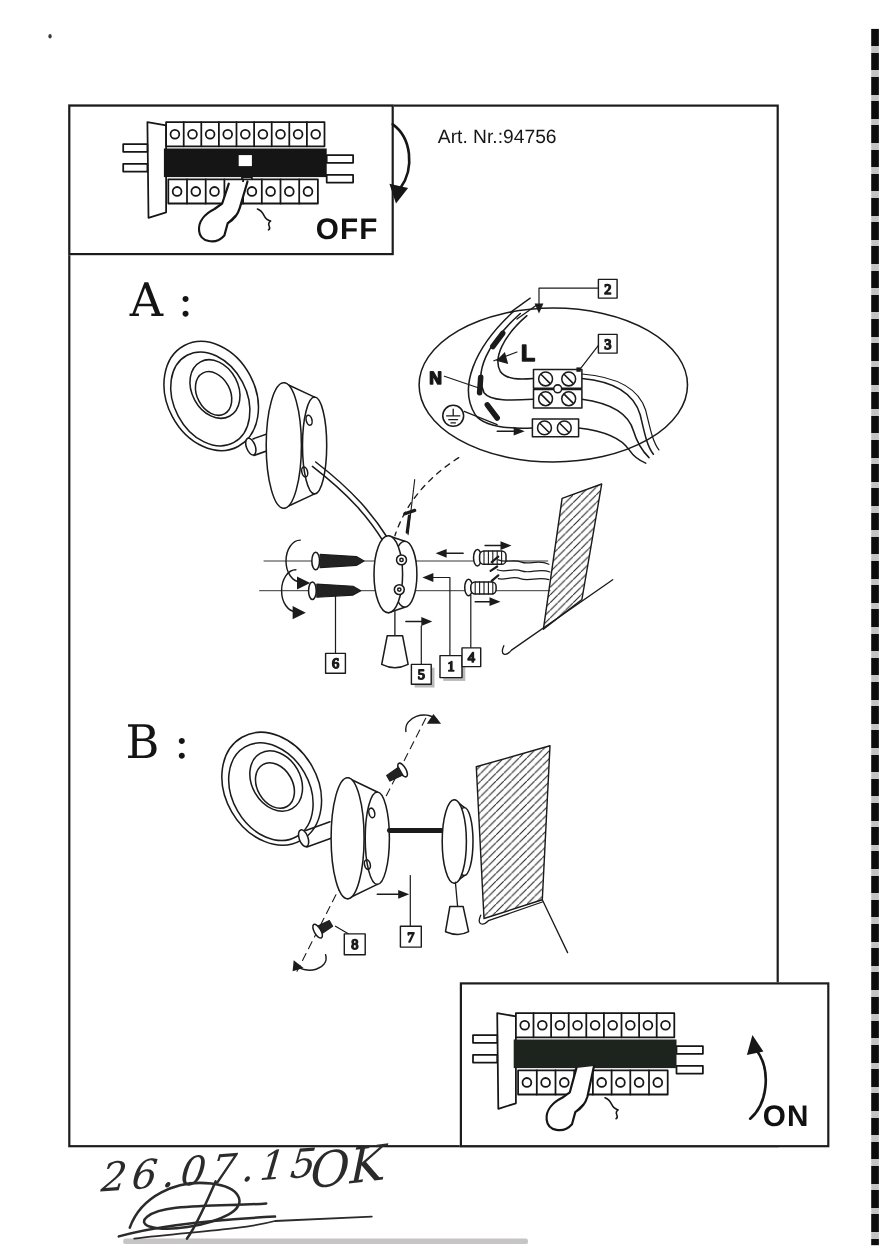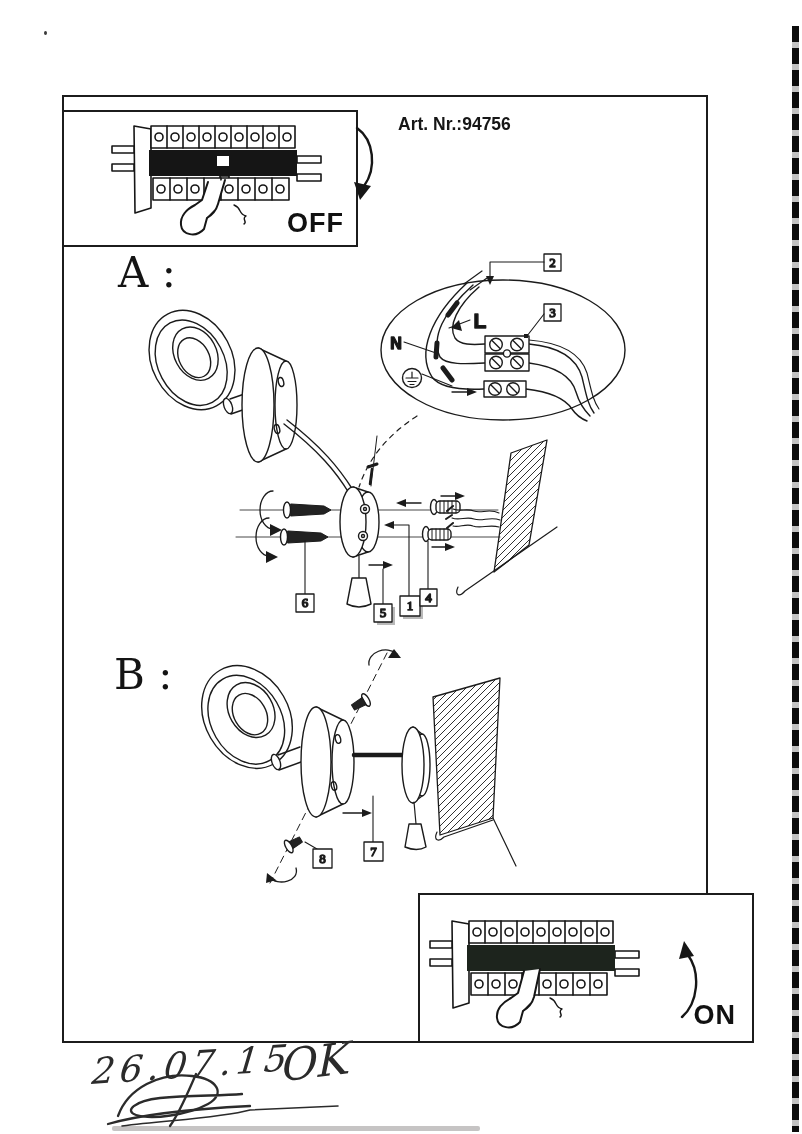--- a/index.html
+++ b/index.html
@@ -1,26 +1,26 @@
 <!DOCTYPE html>
 <html><head>
 <meta charset="utf-8">
 <style>
   html,body{margin:0;padding:0;background:#e8e8e8;}
   .page{position:relative;width:802px;height:1134px;background:#ffffff;overflow:hidden;
         font-family:"Liberation Sans",sans-serif;color:#1b1b1b;}
   .abs{position:absolute;}
   .frame{left:62px;top:95px;width:646px;height:948px;border:2px solid #1c1c1c;box-sizing:border-box;}
   .inset-box{border:2px solid #1c1c1c;box-sizing:border-box;background:#fff;}
-  .off-box{left:62px;top:110px;width:296px;height:137px;padding-left:40px;}
+  .off-box{left:62px;top:95px;width:296px;height:137px;padding-left:40px;}
   .on-box{left:418px;top:893px;width:336px;height:150px;}
   .pow-label{position:absolute;font-weight:bold;font-size:27px;letter-spacing:1px;color:#111;}
   .off-label{right:12px;bottom:6px;}
   .on-label{right:16px;bottom:10px;}
-  .artnr{left:398px;top:114px;font-size:17.5px;font-weight:bold;color:#161616;text-align:right;}
+  .artnr{left:398px;top:114px;font-size:17.5px;font-weight:normal;color:#161616;text-align:right;}
   .sec-label{font-family:"DejaVu Serif","Liberation Serif",serif;font-size:42px;color:#141414;}
   .sec-a{left:118px;top:248px;}
   .sec-b{left:114px;top:650px;}
   .svg-a{left:80px;top:240px;width:628px;height:390px;}
   .svg-b{left:80px;top:640px;width:560px;height:265px;}
   .company{left:87px;top:937px;font-size:19px;font-weight:bold;line-height:29px;color:#242424;}
   .hw{font-family:"DejaVu Serif","Liberation Serif",serif;font-style:italic;color:#2b2b2b;}
   .hw-date{left:92px;top:1044px;font-size:36px;letter-spacing:5px;transform:rotate(-4deg) skewX(-10deg);}
   .hw-ok{left:282px;top:1036px;font-size:44px;transform:rotate(-7deg) skewX(-8deg);}
   .sig{left:100px;top:1068px;width:300px;height:64px;}

